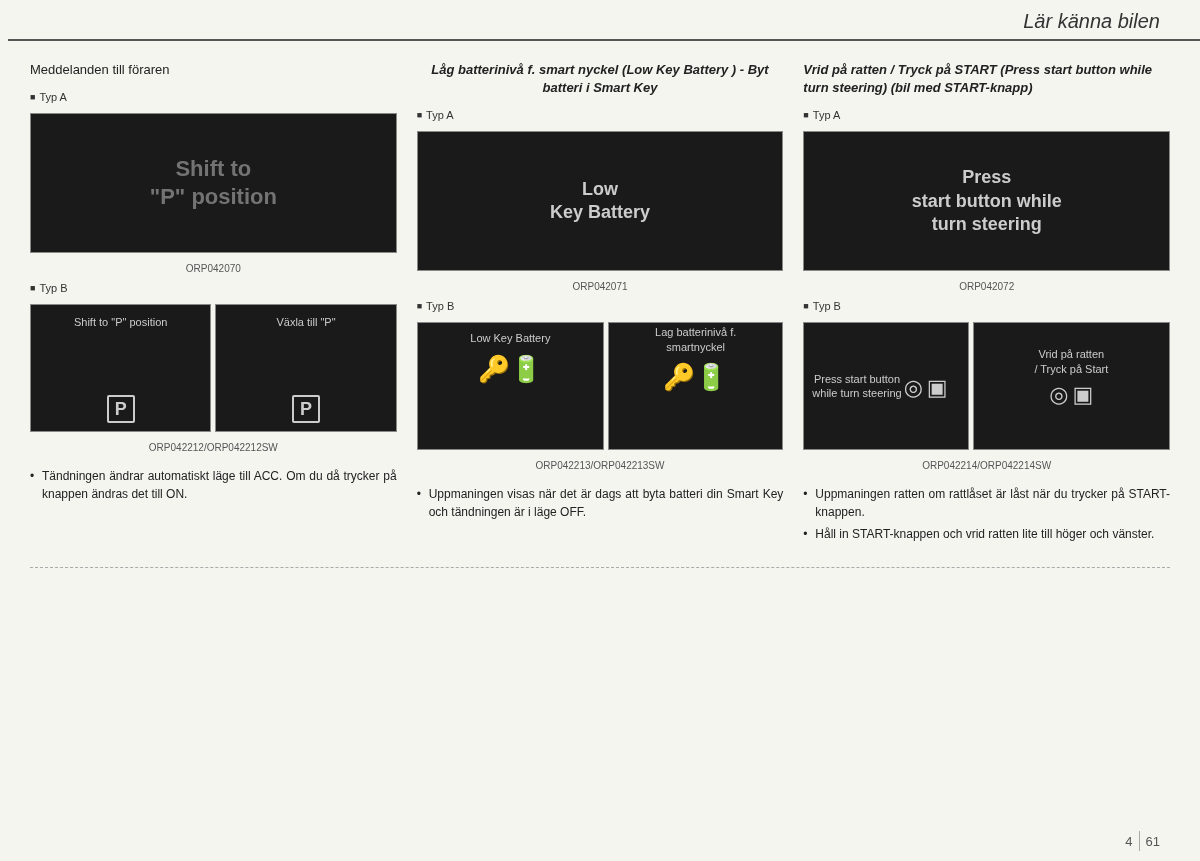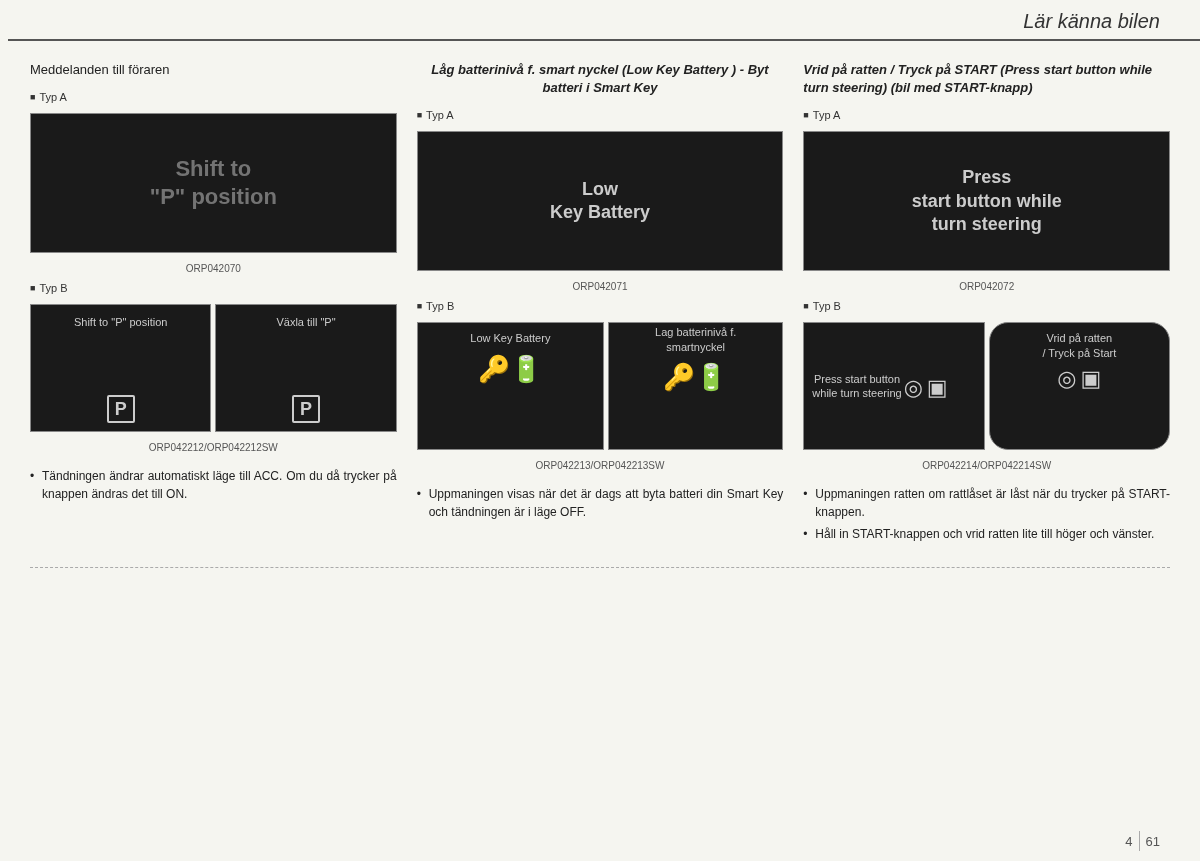--- a/index.html
+++ b/index.html
@@ -276,21 +276,21 @@
 
     <div class="type-label">Typ B</div>
     <div class="dual-screen">
       <div class="screen-box small" style="flex-direction:row; align-items:center; justify-content:flex-start; padding:6px;">
         <div class="small-screen-text">Press start button<br>while turn steering</div>
         <div style="font-size:22px; color:#ccc; margin-top:4px; display:flex; gap:4px;">
           <span>◎</span>
           <span>▣</span>
         </div>
       </div>
-      <div class="screen-box small" style="flex-direction:column; align-items:center; justify-content:flex-start; padding:6px;border-radius:19px;">
+      <div class="screen-box small" style="flex-direction:column; align-items:center; justify-content:flex-start; padding:22px;">
         <div class="small-screen-text">Vrid på ratten<br>/ Tryck på Start</div>
         <div style="font-size:22px; color:#ccc; margin-top:4px; display:flex; gap:4px;">
           <span>◎</span>
           <span>▣</span>
         </div>
       </div>
     </div>
     <div class="orp-label">ORP042214/ORP042214SW</div>
 
     <ul class="bullet-list">

